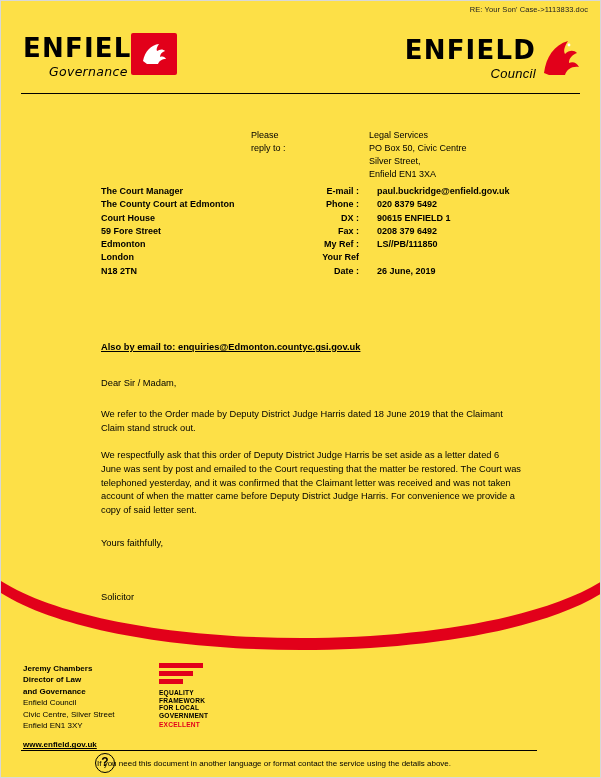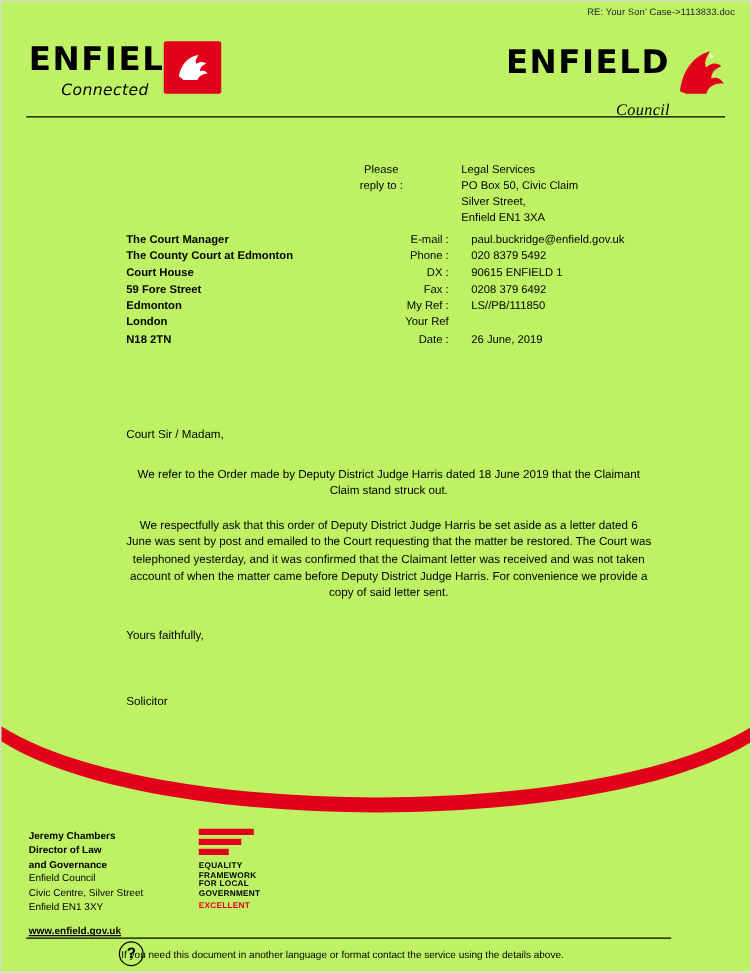--- a/index.html
+++ b/index.html
@@ -8,21 +8,21 @@
     background: #ffffff;
   }
   body {
     font-family: "Liberation Sans", sans-serif;
     color: #000000;
   }
   .page {
     position: relative;
     width: 601px;
     height: 778px;
-    background: #bef264;
+    background: #fde047;
     overflow: hidden;
     box-sizing: border-box;
     border: 1px solid #d8d8d8;
   }
   .topref {
     position: absolute;
     top: 4px;
     right: 12px;
     font-size: 7.5px;
     color: #222;
@@ -90,25 +90,25 @@
   .logo-right .wordmark {
     font-family: "DejaVu Sans", sans-serif;
     font-weight: bold;
     font-size: 26px;
     letter-spacing: 1.2px;
     line-height: 1;
     margin-right: 46px;
     margin-top: 6px;
   }
   .logo-right .sub {
-    font-family: Liberation Serif, serif;
+    font-family: Liberation Sans, sans-serif;
     font-size: 13px;
     font-style: italic;
     margin-right: 46px;
-    margin-top: 17px;
+    margin-top: 3px;
     letter-spacing: 0.3px;
   }
   .logo-right .beast {
     position: absolute;
     right: 0px;
     top: 2px;
     width: 44px;
     height: 48px;
     color: #e2001a;
     font-size: 38px;
@@ -122,21 +122,21 @@
     top: 92px;
     height: 1px;
     background: #000;
   }
   
   .reply-label {
     position: absolute;
     left: 250px;
     top: 128px;
     width: 108px;
-    text-align: center;
+    text-align: left;
     font-size: 9px;
     line-height: 13px;
   }
   .reply-body {
     position: absolute;
     left: 368px;
     top: 128px;
     font-size: 9px;
     line-height: 13px;
   }
@@ -154,20 +154,21 @@
     top: 184px;
     font-size: 9px;
     line-height: 13.3px;
     border-collapse: collapse;
   }
   .contact-table td {
     padding: 0;
     font-size: 9px;
     line-height: 13.3px;
     vertical-align: top;
+    font-weight: bold;
   }
   .contact-table td.lbl {
     width: 108px;
     text-align: right;
     padding-right: 4px;
   }
   .contact-table td.val {
     padding-left: 14px;
     white-space: nowrap;
   }
@@ -194,21 +195,21 @@
     margin-bottom: 16px;
   }
   .re-block .re-line {
     padding-left: 0;
   }
   .re-block .re-line.indent {
     padding-left: 24px;
   }
   .para {
     margin-bottom: 14px;
-    text-align: center;
+    text-align: left;
   }
   .signoff {
     margin-top: 20px;
     margin-bottom: 40px;
   }
   .signer {
     line-height: 13.6px;
   }
   
   .swoosh {
@@ -311,21 +312,21 @@
 </head>
 <body>
 
 <div class="page">
 
   <div class="topref">RE: Your Son' Case-&gt;1113833.doc</div>
 
   <div class="header">
     <div class="logo-left">
       <div class="wordmark">ENFIELD</div>
-      <div class="sub">Connected</div>
+      <div class="sub">Governance</div>
       <div class="badge">
         <div class="beast">
           <svg width="34" height="34" viewBox="0 0 34 34" aria-hidden="true">
             <path d="M6 24 C8 14, 14 8, 22 7 C20 10, 19 12, 20 14 C23 12, 26 12, 28 14 C25 15, 23 17, 23 20 C26 19, 28 20, 29 22 C25 22, 22 24, 21 27 L10 27 Z" fill="#ffffff"></path>
             <circle cx="23.5" cy="10.5" r="1.1" fill="#e2001a"></circle>
           </svg>
         </div>
       </div>
     </div>
 
@@ -342,21 +343,21 @@
   </div>
 
   <div class="rule-top"></div>
 
   <div class="reply-label">
     <div>Please</div>
     <div>reply to :</div>
   </div>
   <div class="reply-body">
     <div>Legal Services</div>
-    <div>PO Box 50, Civic Claim</div>
+    <div>PO Box 50, Civic Centre</div>
     <div>Silver Street,</div>
     <div>Enfield  EN1 3XA</div>
   </div>
 
   <div class="recipient">
     <div>The Court Manager</div>
     <div>The County Court at Edmonton</div>
     <div>Court House</div>
     <div>59 Fore Street</div>
     <div>Edmonton</div>
@@ -391,21 +392,22 @@
       <td class="val"></td>
     </tr>
     <tr>
       <td class="lbl">Date :</td>
       <td class="val">26 June, 2019</td>
     </tr>
   </tbody>
     </table>
 
   <div class="body-area">
-    <div class="salutation">Court Sir / Madam,</div>
+    <div class="email-line">Also by email to: enquiries@Edmonton.countyc.gsi.gov.uk</div>
+    <div class="salutation">Dear Sir / Madam,</div>
     <div class="para">We refer to the Order made by Deputy District Judge Harris dated 18 June 2019 that the Claimant Claim stand struck out.</div>
     <div class="para">We respectfully ask that this order of Deputy District Judge Harris be set aside as a letter dated 6 June was sent by post and emailed to the Court requesting that the matter be restored. The Court was telephoned yesterday, and it was confirmed that the Claimant letter was received and was not taken account of when the matter came before Deputy District Judge Harris. For convenience we provide a copy of said letter sent.</div>
     <div class="signoff">Yours faithfully,</div>
     <div class="signer">
       <div>Solicitor</div>
     </div>
   </div>
 
   <div class="swoosh">
     <svg width="601" height="80" viewBox="0 0 601 80" preserveAspectRatio="none" aria-hidden="true">

